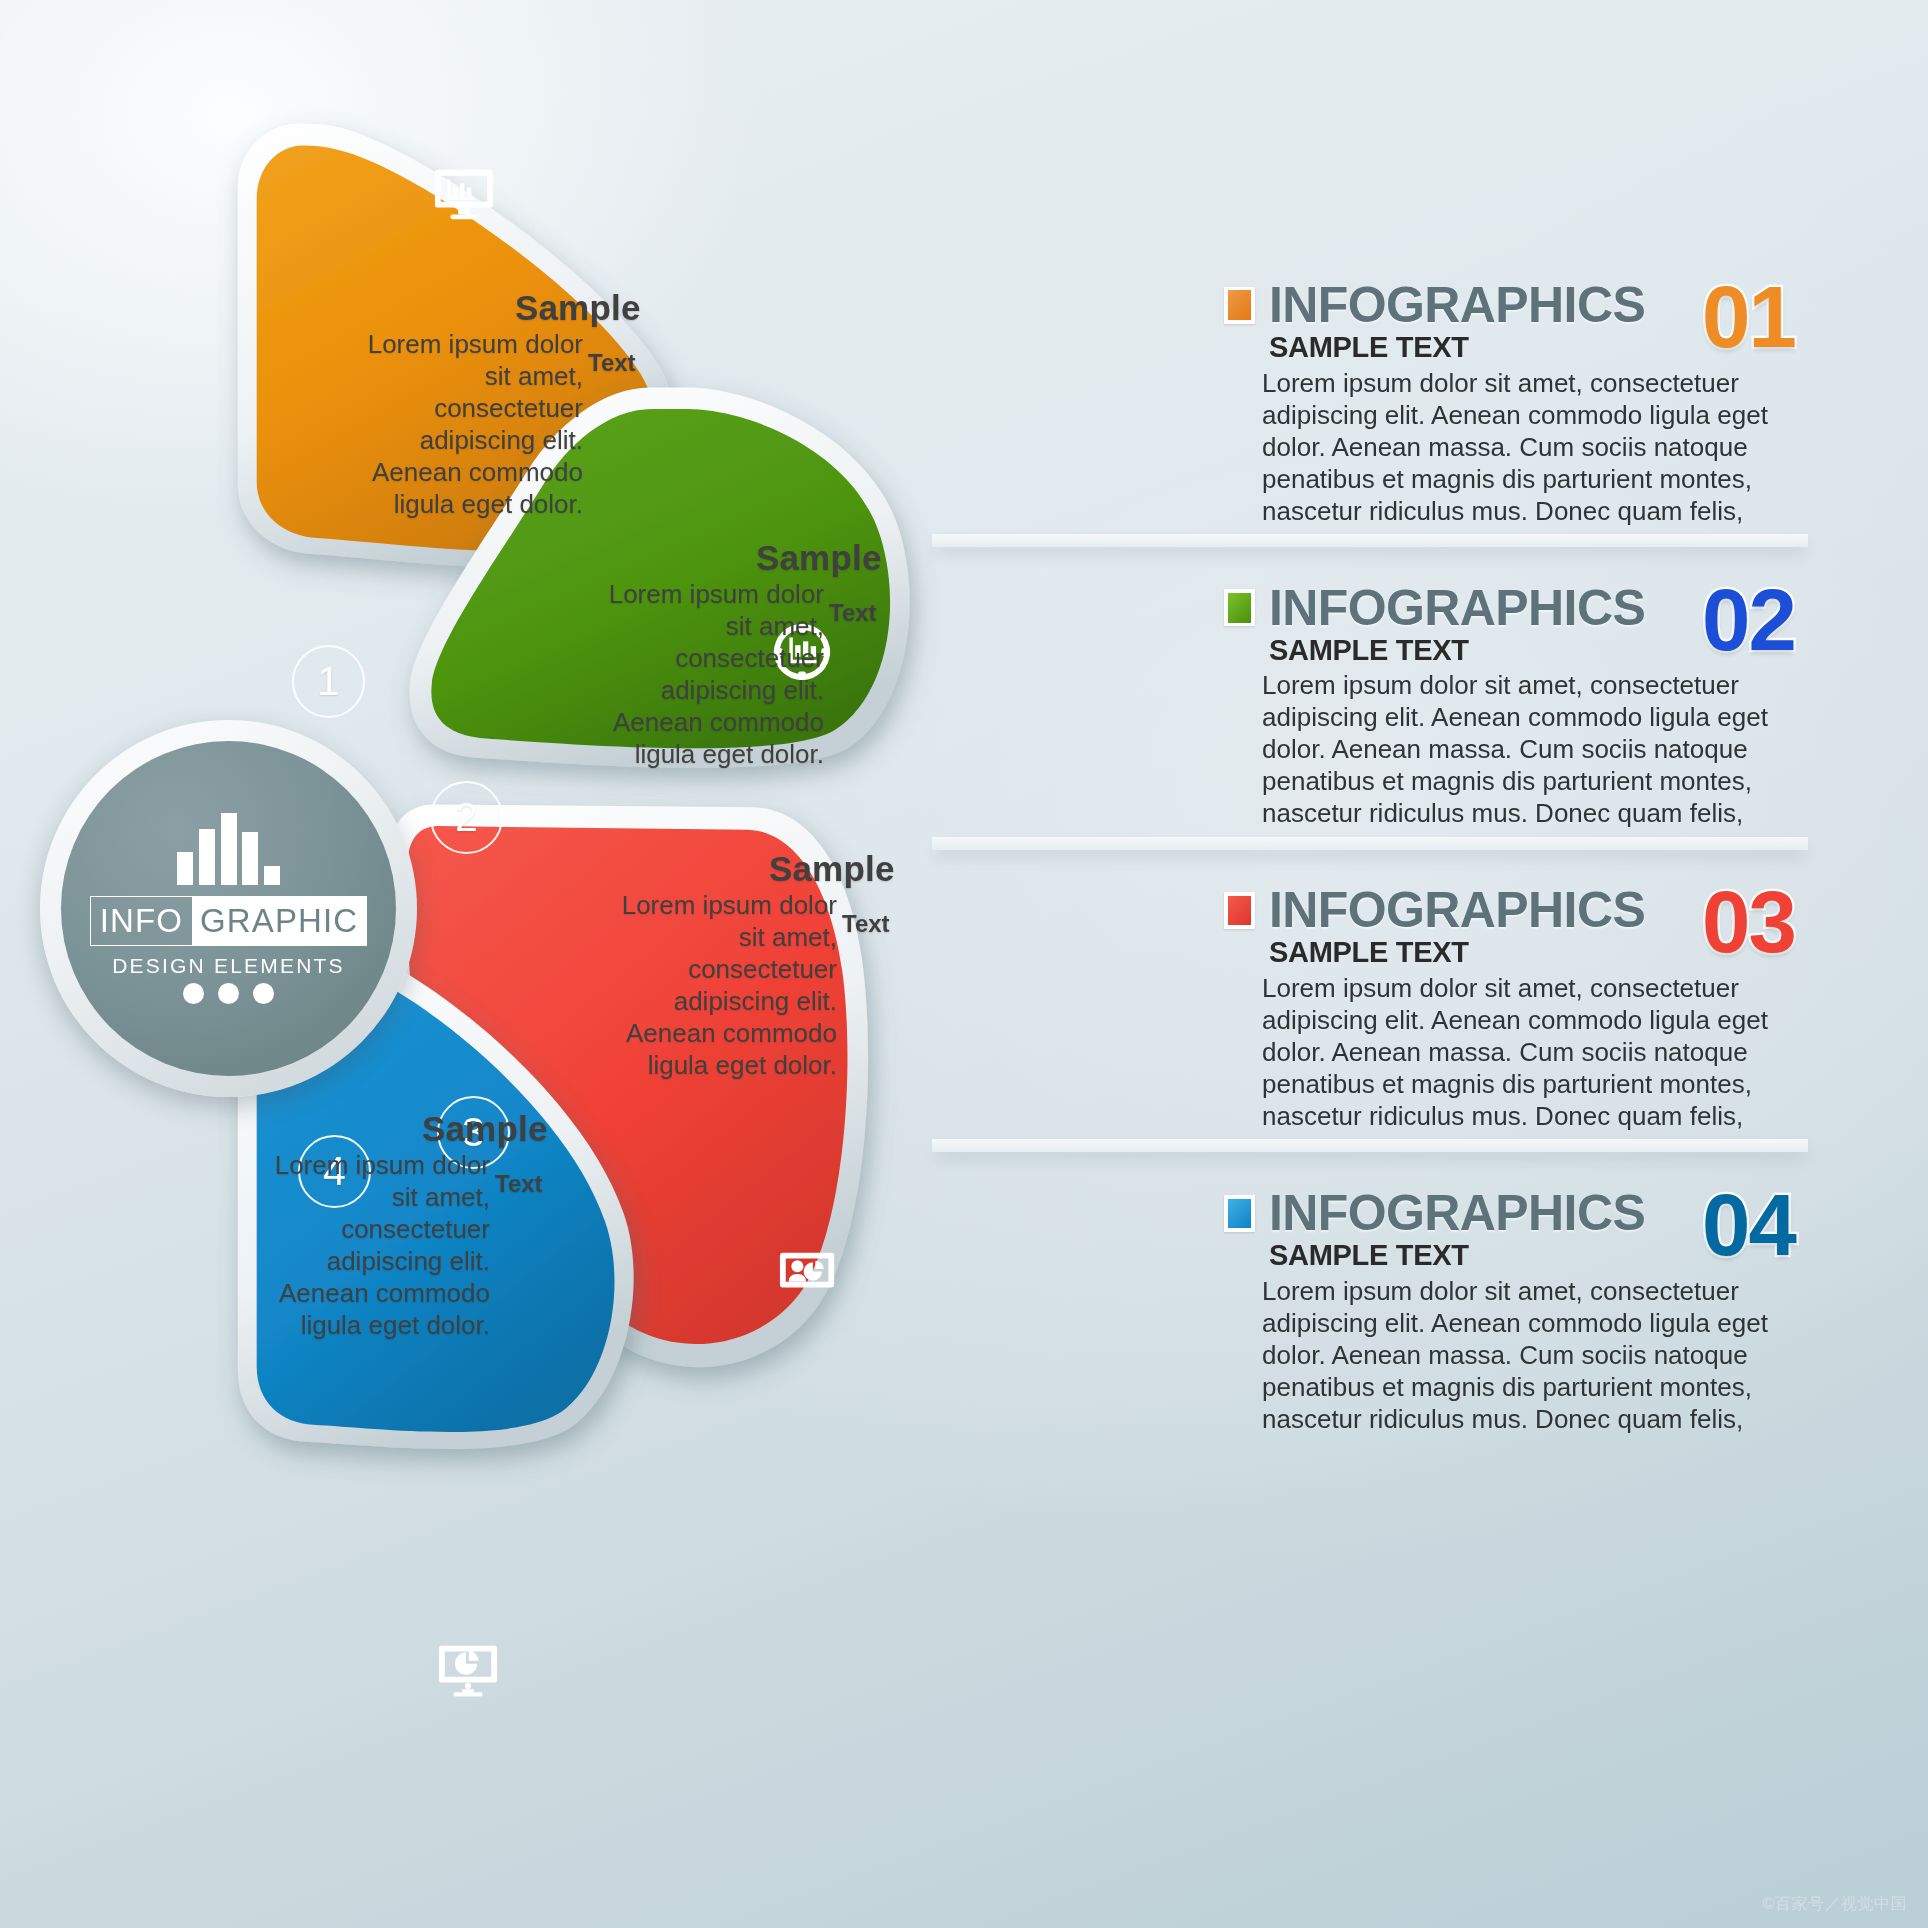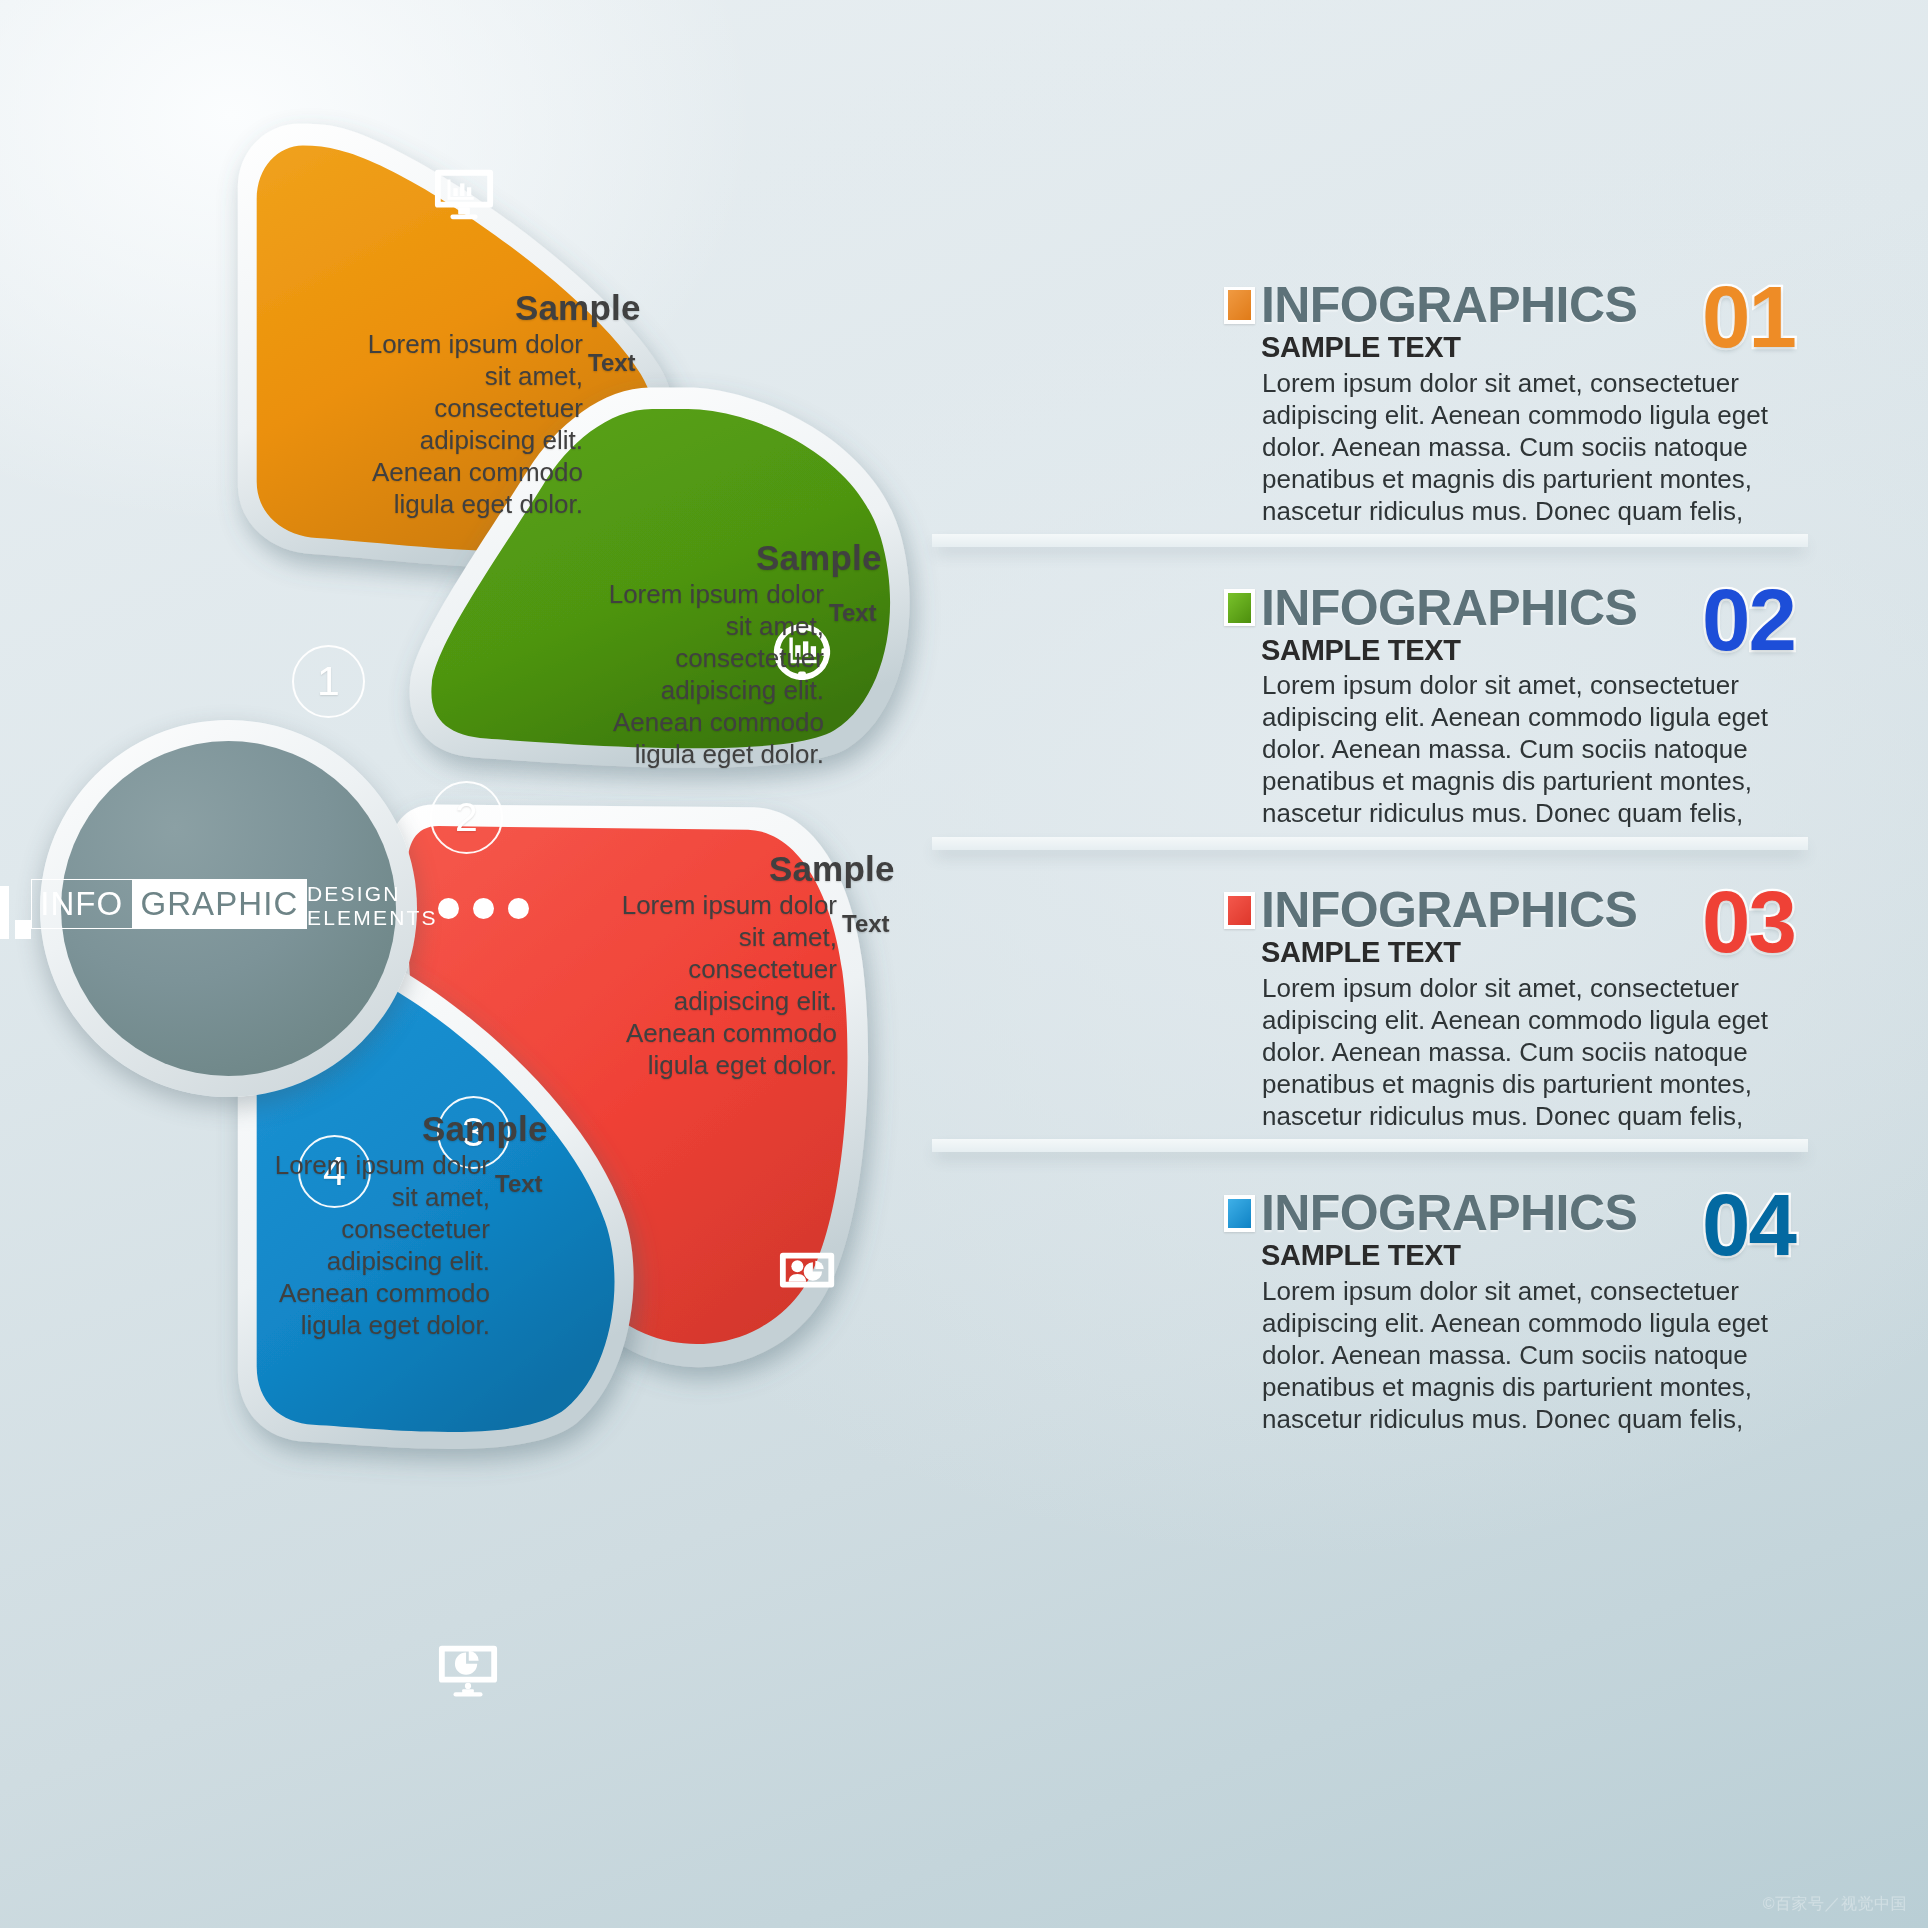--- a/index.html
+++ b/index.html
@@ -46,21 +46,21 @@
   #hub{
     position:absolute; left:40px; top:720px; width:377px; height:377px;
     border-radius:50%;
     background:linear-gradient(150deg,#ffffff 0%,#eef2f4 40%,#c9d3d7 100%);
     box-shadow:0 9.4px 24.5px rgba(60,80,90,.30);
   }
   #hub-inner{
     position:absolute; left:21px; top:21px; width:335px; height:335px;
     border-radius:50%;
     background:radial-gradient(circle at 34% 26%, #8ba0a4 0%, #7c9398 46%, #67807f 100%);
-    display:flex; flex-direction:row; align-items:center; justify-content:center;
+    display:flex; flex-direction:column; align-items:center; justify-content:center;
   }
   #hub-bars{ display:flex; align-items:flex-end; gap:5.6px; height:72px; margin-bottom:11.3px; }
   #hub-bars i{ display:block; width:16px; background:#fff; }
   .hb1{height:33px}.hb2{height:56px}.hb3{height:72px}.hb4{height:53px}.hb5{height:19px}
   #hub-word{
     display:flex; align-items:stretch;
     border:1.9px solid #fff; height:50px; margin-bottom:8.5px;
   }
   #hub-word .w1{
     color:#fff; font-size:33px; letter-spacing:1.1px; padding:0 8.5px;
@@ -77,21 +77,21 @@
   
   #panels{ position:absolute; left:1224px; top:282px; width:584px; }
   .panel{ position:relative; margin-bottom:26px; }
   .phead{ display:flex; align-items:flex-start; }
   .swatch{
     width:31px; height:37px; background:#fff; padding:3.8px;
     margin-top:4.7px; flex:0 0 auto;
     box-shadow:0 0.9px 1.9px rgba(0,0,0,.13);
   }
   .swatch i{ display:block; width:100%; height:100%; }
-  .ptitles{ margin-left:6px; }
+  .ptitles{ margin-left:14px; }
   .ptitle{
     font-size:50px; font-weight:bold; color:#5d7279; letter-spacing:-0.6px;
     line-height:47px; text-shadow:0 1.9px 1.9px rgba(255,255,255,.55);
   }
   .psub{
     font-size:29px; font-weight:bold; color:#2a2a2a; letter-spacing:-0.3px;
     line-height:32px; margin-top:1.9px;
   }
   .pnum{
     position:absolute; right:13px; top:-15px;

